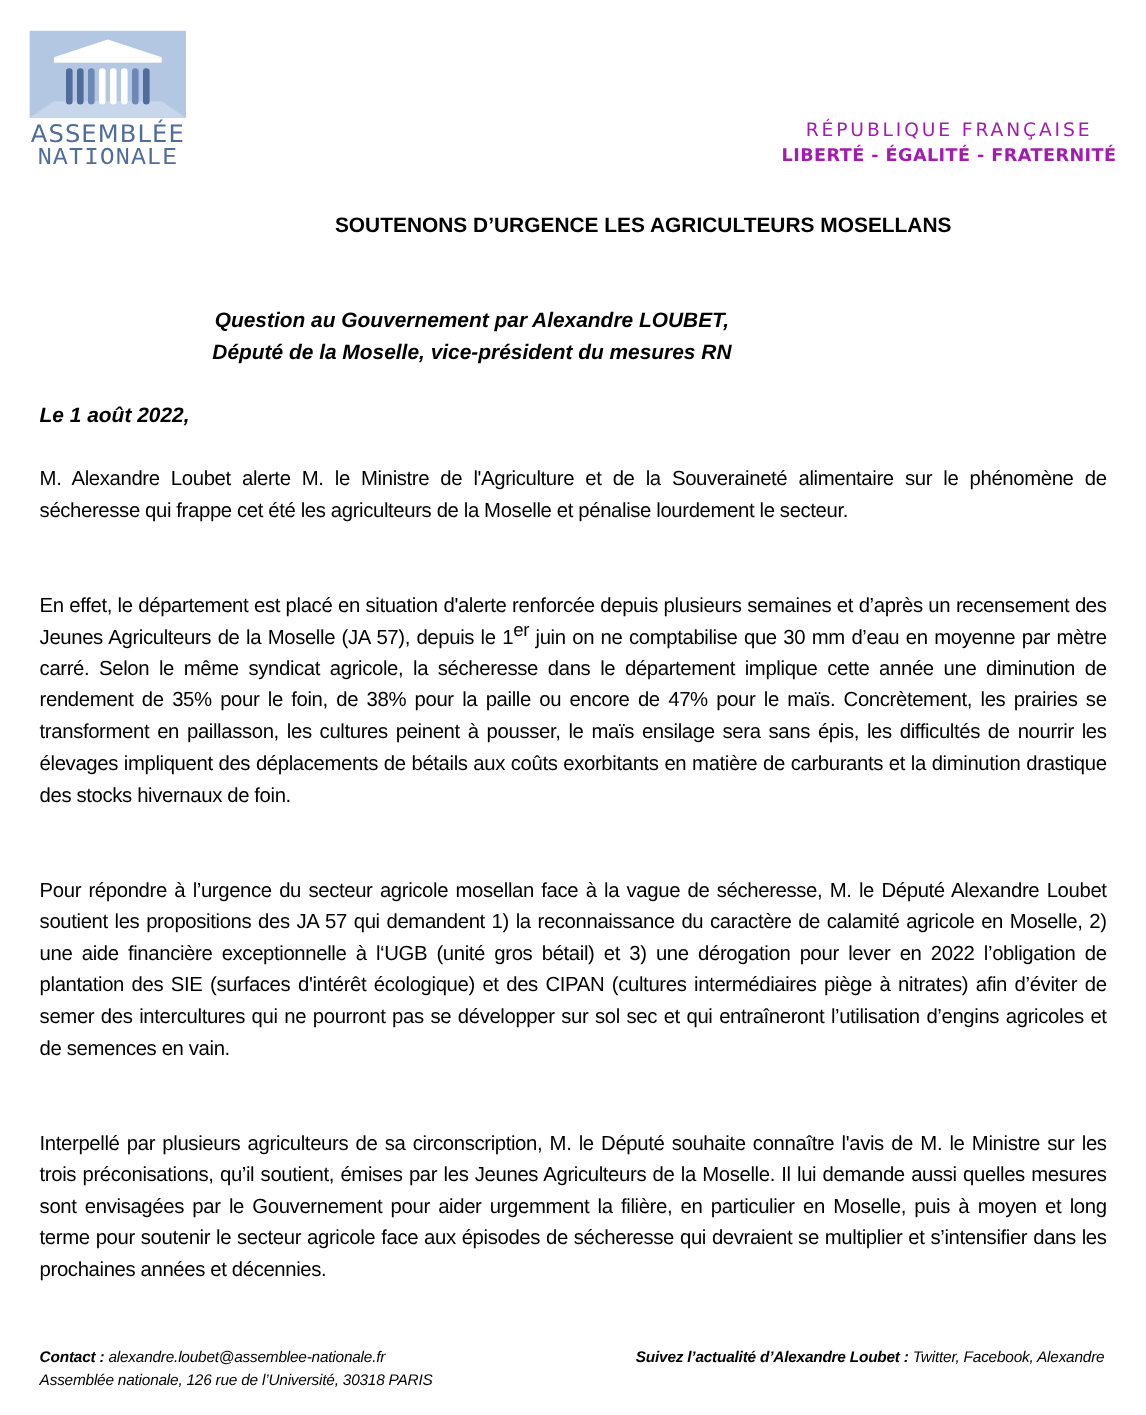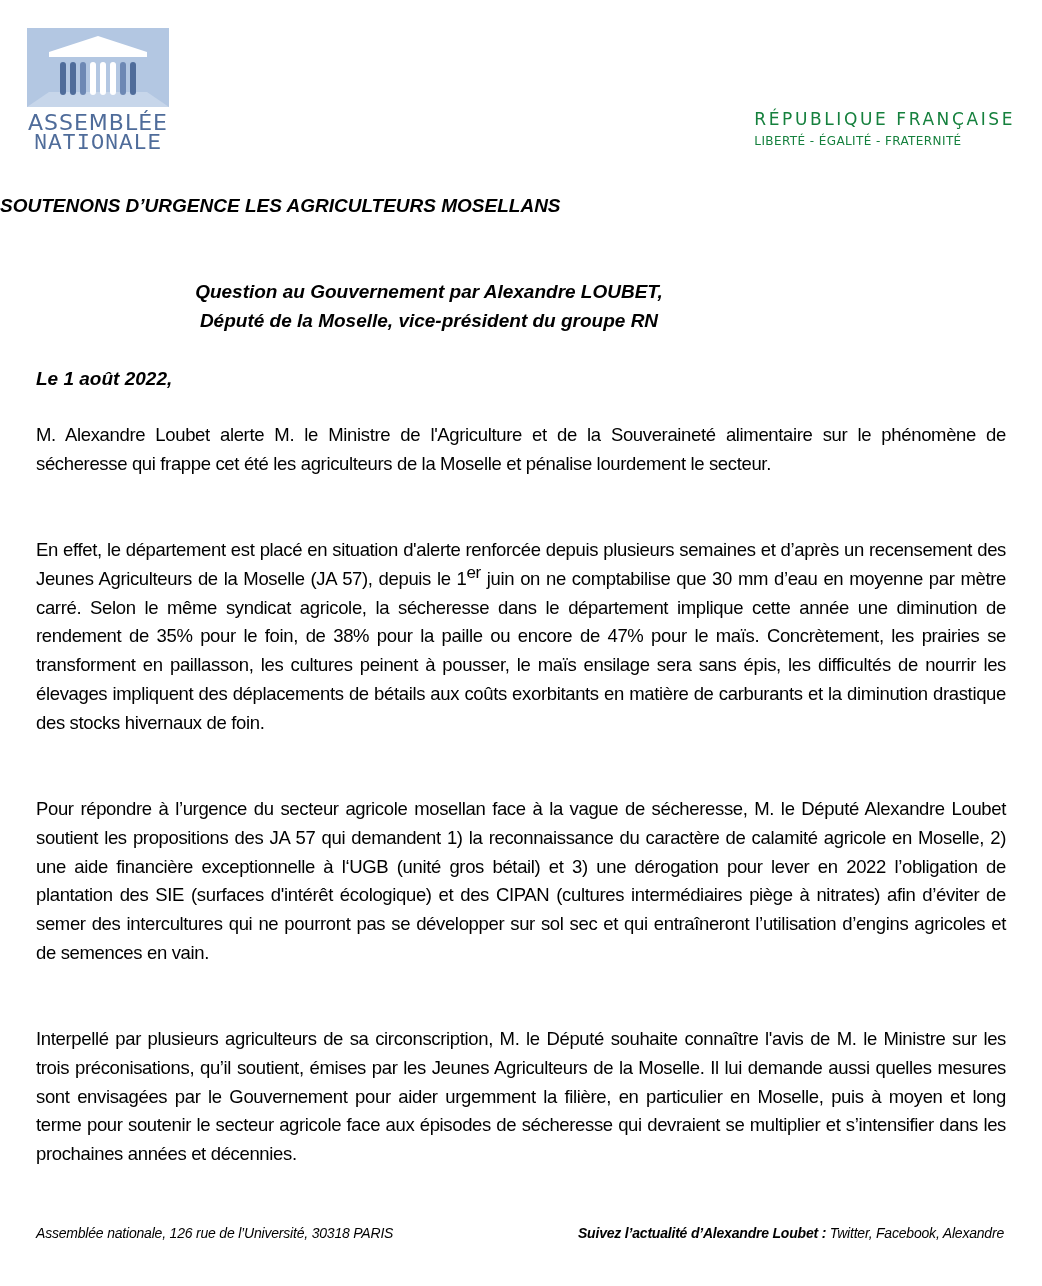--- a/index.html
+++ b/index.html
@@ -13,28 +13,28 @@
     .logo-box {
       position: absolute; left: 0; top: 0; width: 142px; height: 79px;
       background: #b3c7e2;
     }
     .logo-text {
       position: absolute; left: 0; width: 142px; text-align: center;
       color: #4f6c9a; font-size: 22px; letter-spacing: 1px; line-height: 22px;
       font-family: "DejaVu Sans", sans-serif; font-weight: normal;
     }
     .rf {
-      position: absolute; right: 27px; top: 108px; text-align: left;
-      color: #15803d; font-family: "DejaVu Sans", sans-serif;
+      position: absolute; right: 27px; top: 108px; text-align: center;
+      color: #a21caf; font-family: "DejaVu Sans", sans-serif;
     }
     .rf-line1 { font-size: 17px; letter-spacing: 2.6px; line-height: 22px; }
-    .rf-line2 { font-size: 12px; letter-spacing: 0.4px; line-height: 22px; }
+    .rf-line2 { font-size: 16px; letter-spacing: 0.4px; line-height: 22px; font-weight: bold; }
     .title {
-      position: absolute; left: 0; width: 865px; text-align: left;
-      font-weight: bold; font-size: 19px; line-height: 29px; top: 191px; font-style: italic;
+      position: absolute; left: 0; width: 865px; text-align: right;
+      font-weight: bold; font-size: 19px; line-height: 29px; top: 191px;
     }
     .subtitle {
       position: absolute; left: 0; width: 858px; text-align: center;
       font-weight: bold; font-style: italic; font-size: 19px; line-height: 29px; top: 277px;
     }
     .date {
       position: absolute; left: 36px; top: 364px; font-weight: bold; font-style: italic;
       font-size: 19px; line-height: 29px;
     }
     .para {
@@ -78,33 +78,37 @@
   <div class="rf-line1">RÉPUBLIQUE FRANÇAISE</div>
   <div class="rf-line2">LIBERTÉ - ÉGALITÉ - FRATERNITÉ</div>
 </div>
 
 <div class="title">
   <div>SOUTENONS D’URGENCE LES AGRICULTEURS MOSELLANS</div>
 </div>
 
 <div class="subtitle">
   <div>Question au Gouvernement par Alexandre LOUBET,</div>
-  <div>Député de la Moselle, vice-président du groupe RN</div>
+  <div>Député de la Moselle, vice-président du mesures RN</div>
 </div>
 
 <div class="date">Le 1 août 2022,</div>
 
 <div class="para" style="top:421px;">M. Alexandre Loubet alerte M. le Ministre de l'Agriculture et de la Souveraineté alimentaire sur le phénomène de sécheresse qui frappe cet été les agriculteurs de la Moselle et pénalise lourdement le secteur.</div>
 
 <div class="para" style="top:536px;"><span>En effet, le département est placé en situation d'alerte renforcée depuis plusieurs semaines et d’après un recensement des Jeunes Agriculteurs de la Moselle (JA 57), depuis le 1</span><sup>er</sup><span> juin on ne comptabilise que 30 mm d’eau en moyenne par mètre carré. Selon le même syndicat agricole, la sécheresse dans le département implique cette année une diminution de rendement de 35% pour le foin, de 38% pour la paille ou encore de 47% pour le maïs. Concrètement, les prairies se transforment en paillasson, les cultures peinent à pousser, le maïs ensilage sera sans épis, les difficultés de nourrir les élevages impliquent des déplacements de bétails aux coûts exorbitants en matière de carburants et la diminution drastique des stocks hivernaux de foin.</span></div>
 
 <div class="para" style="top:795px;">Pour répondre à l’urgence du secteur agricole mosellan face à la vague de sécheresse, M. le Député Alexandre Loubet soutient les propositions des JA 57 qui demandent 1) la reconnaissance du caractère de calamité agricole en Moselle, 2) une aide financière exceptionnelle à l‘UGB (unité gros bétail) et 3) une dérogation pour lever en 2022 l’obligation de plantation des SIE (surfaces d'intérêt écologique) et des CIPAN (cultures intermédiaires piège à nitrates) afin d’éviter de semer des intercultures qui ne pourront pas se développer sur sol sec et qui entraîneront l’utilisation d’engins agricoles et de semences en vain.</div>
 
 <div class="para" style="top:1025px;">Interpellé par plusieurs agriculteurs de sa circonscription, M. le Député souhaite connaître l'avis de M. le Ministre sur les trois préconisations, qu’il soutient, émises par les Jeunes Agriculteurs de la Moselle. Il lui demande aussi quelles mesures sont envisagées par le Gouvernement pour aider urgemment la filière, en particulier en Moselle, puis à moyen et long terme pour soutenir le secteur agricole face aux épisodes de sécheresse qui devraient se multiplier et s’intensifier dans les prochaines années et décennies.</div>
 
 <div class="footer" style="left:36px;">
+  <div>
+    <b>Contact :</b>
+    <span>alexandre.loubet@assemblee-nationale.fr</span>
+  </div>
   <div>Assemblée nationale, 126 rue de l’Université, 30318 PARIS</div>
 </div>
 
 <div class="footer" style="right:38px;">
   <b>Suivez l’actualité d’Alexandre Loubet :</b>
   <span>Twitter, Facebook, Alexandre</span>
 </div>
 
 </body></html>

